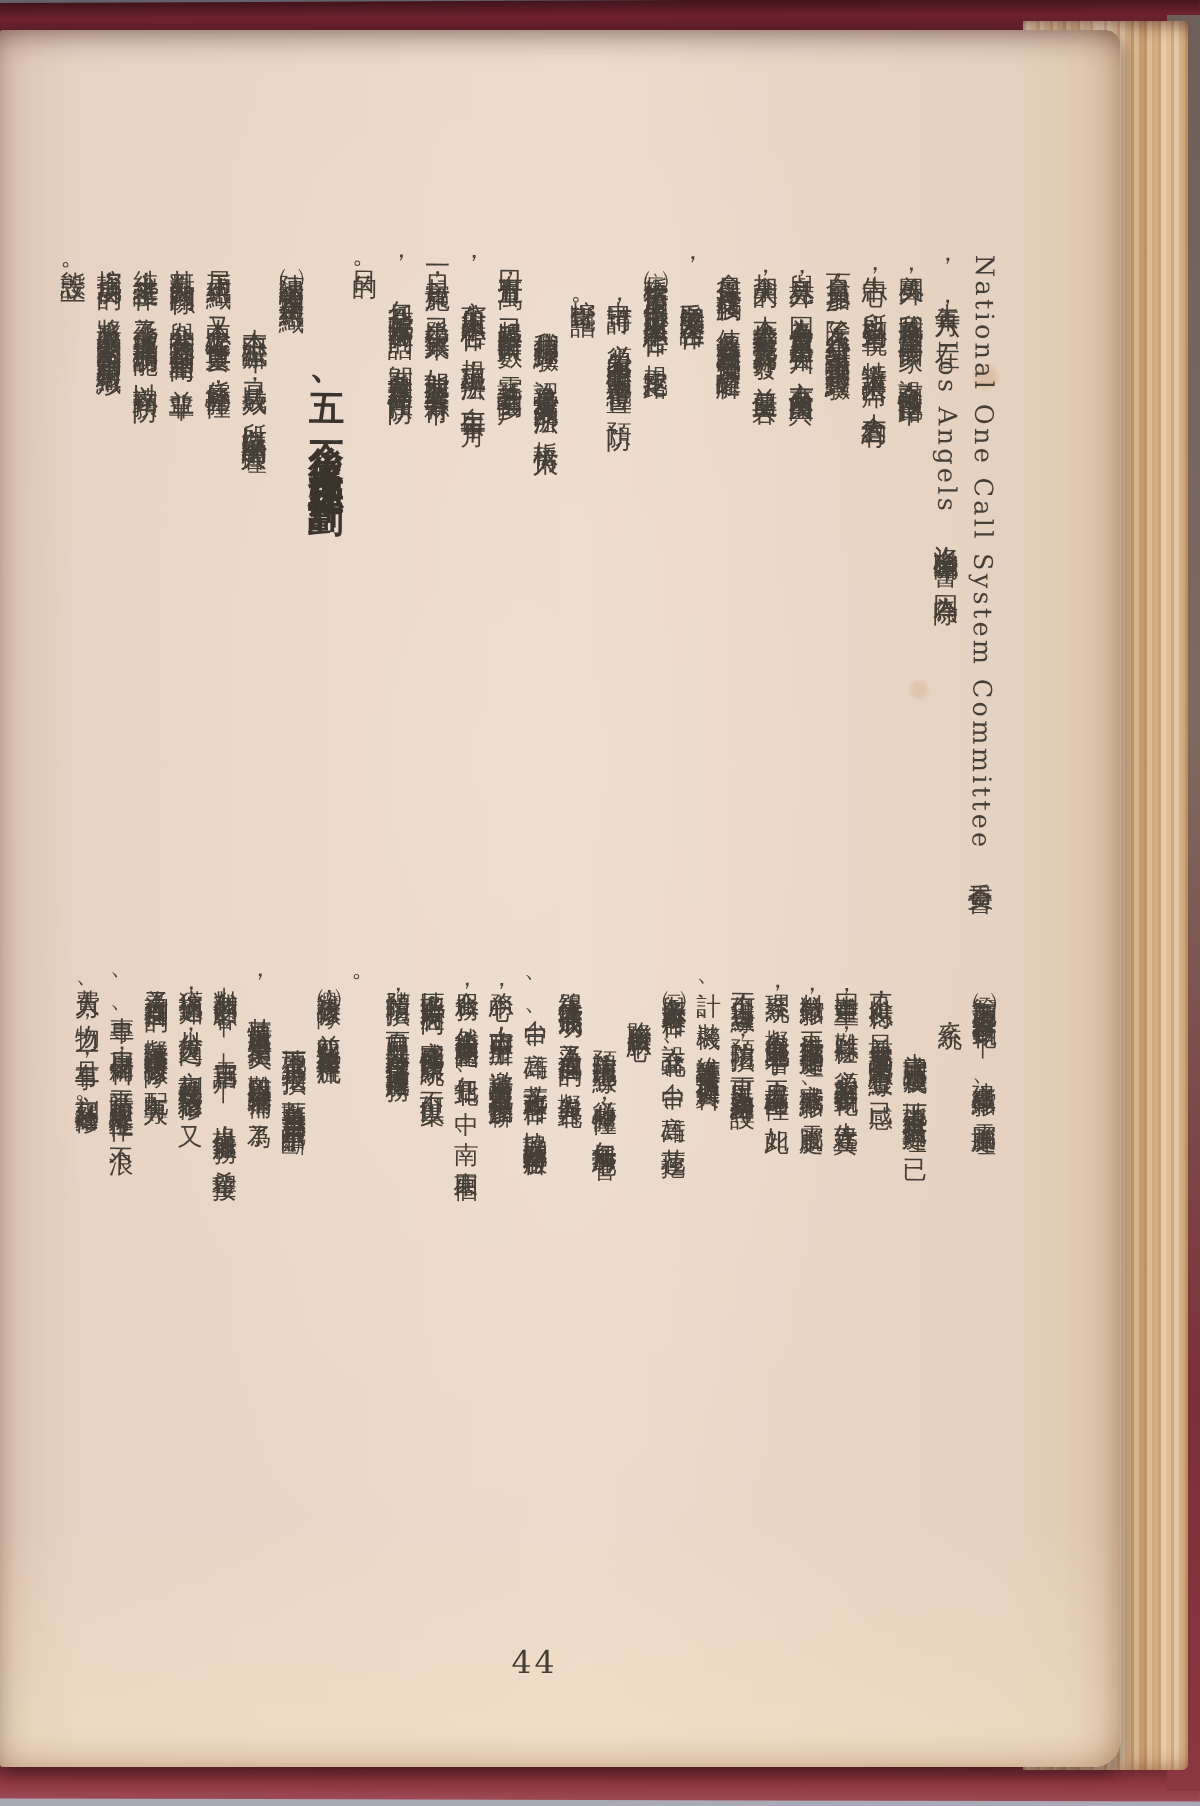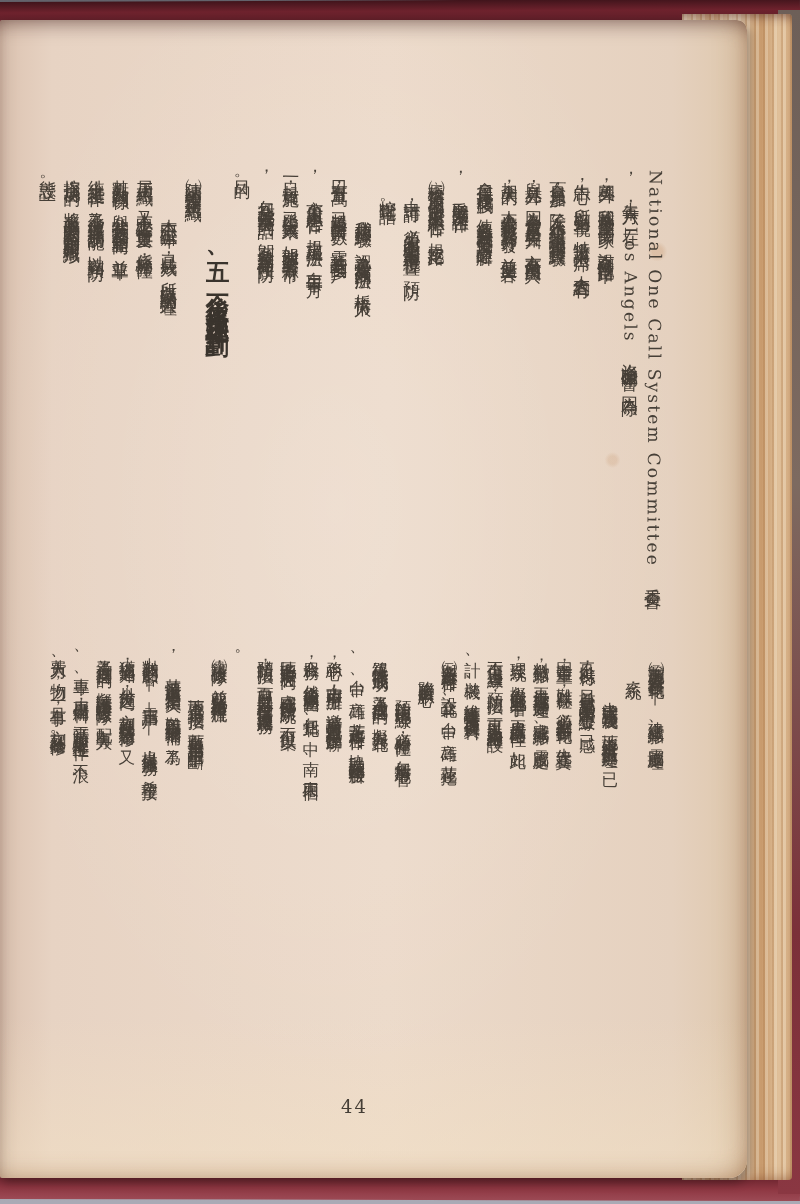--- a/index.html
+++ b/index.html
@@ -52,21 +52,21 @@
   .band .col{margin:0;height:100%;}
   .band1{top:150px;right:79px;height:468px;font-size:17px;letter-spacing:2.2px;}
   .band1 .col{line-height:24.3px;}
   .band2{top:630px;right:79px;height:440px;font-size:16.5px;letter-spacing:1.8px;}
   .band2 .col{line-height:23px;}
   .i1{text-indent:19px;}
   .i2{text-indent:39px;}
   .hdr{font-size:23.5px;line-height:36px;letter-spacing:4px;text-indent:76px;
        font-weight:600;color:#3a342d;margin-block-start:3px;margin-block-end:5px;}
 
-  .pagenum{position:absolute;left:341px;top:1076px;font-size:18px;letter-spacing:2px;
+  .pagenum{position:absolute;left:341px;top:1076px;font-size:21px;letter-spacing:2px;
            color:#453e36;}
 </style>
 </head>
 <body>
 
 <div class="scene">
   <div class="cover-top"></div>
   <div class="cover-bottom"></div>
   <div class="cover-right"></div>
 

